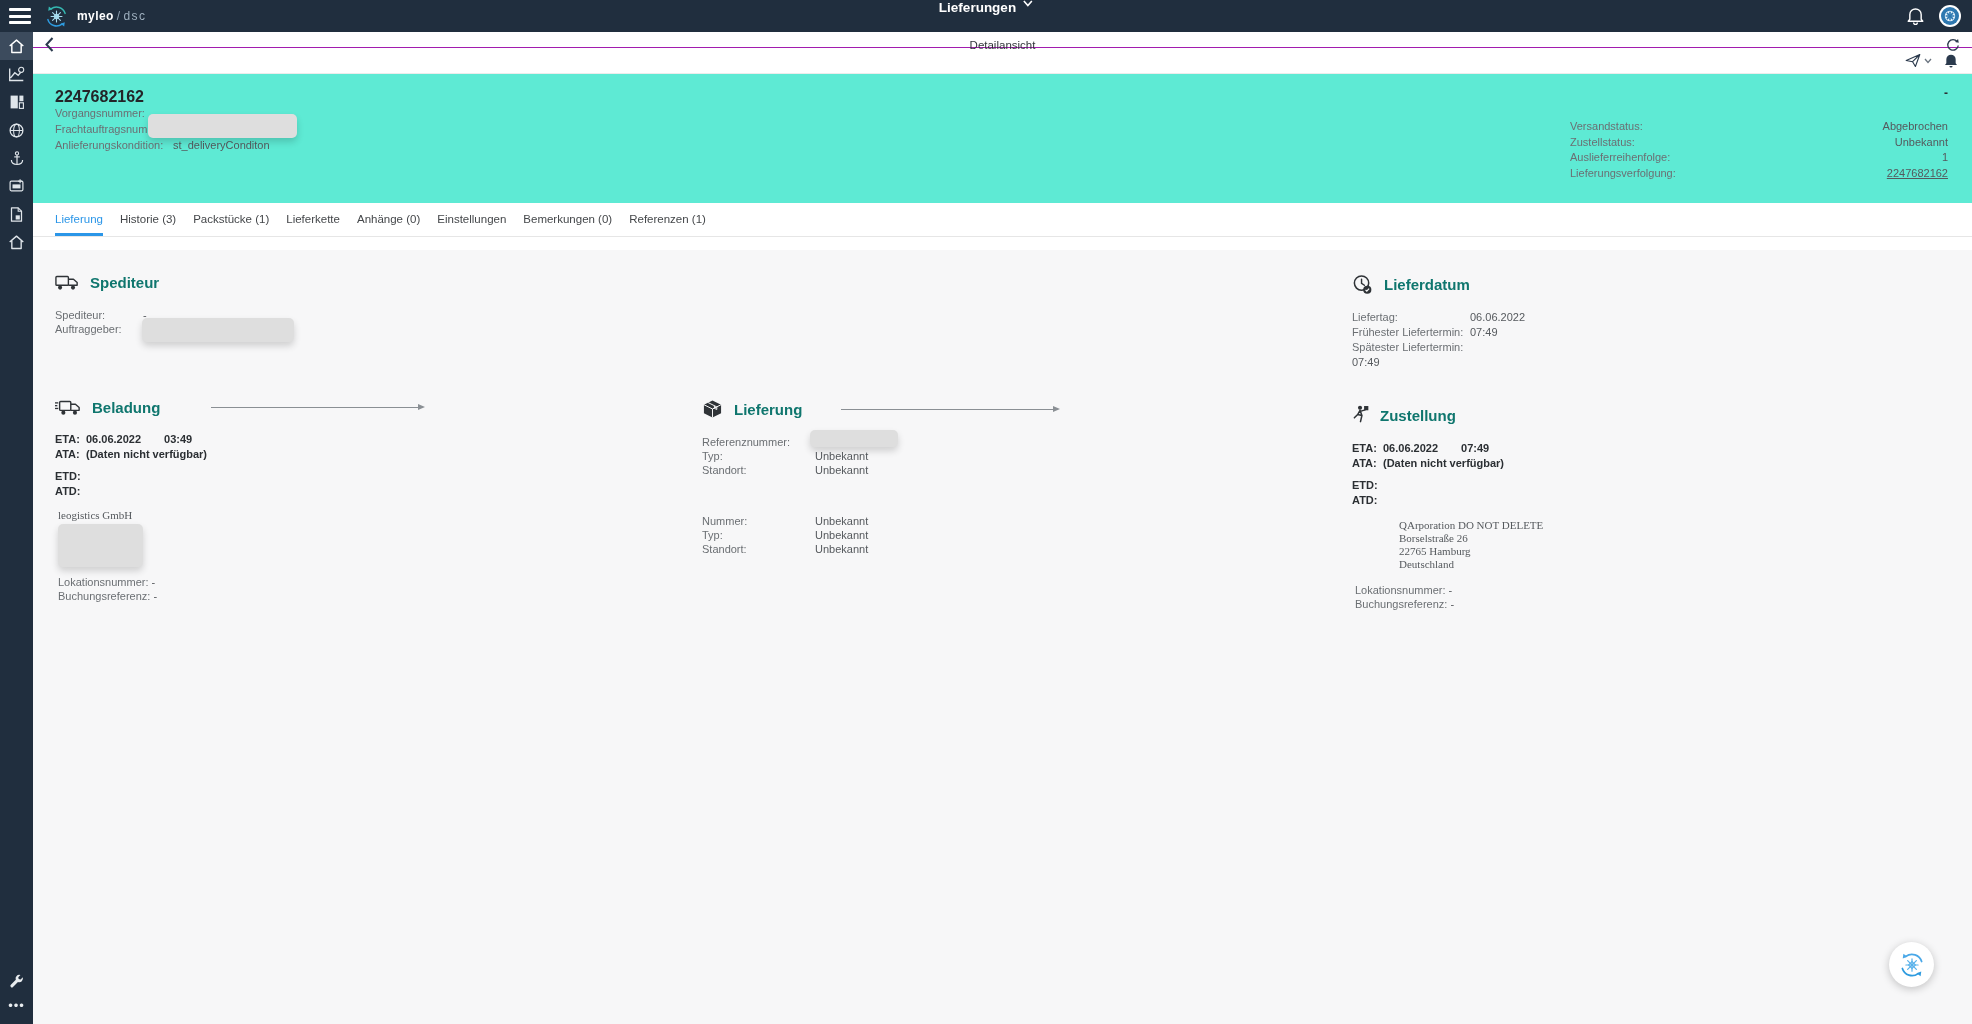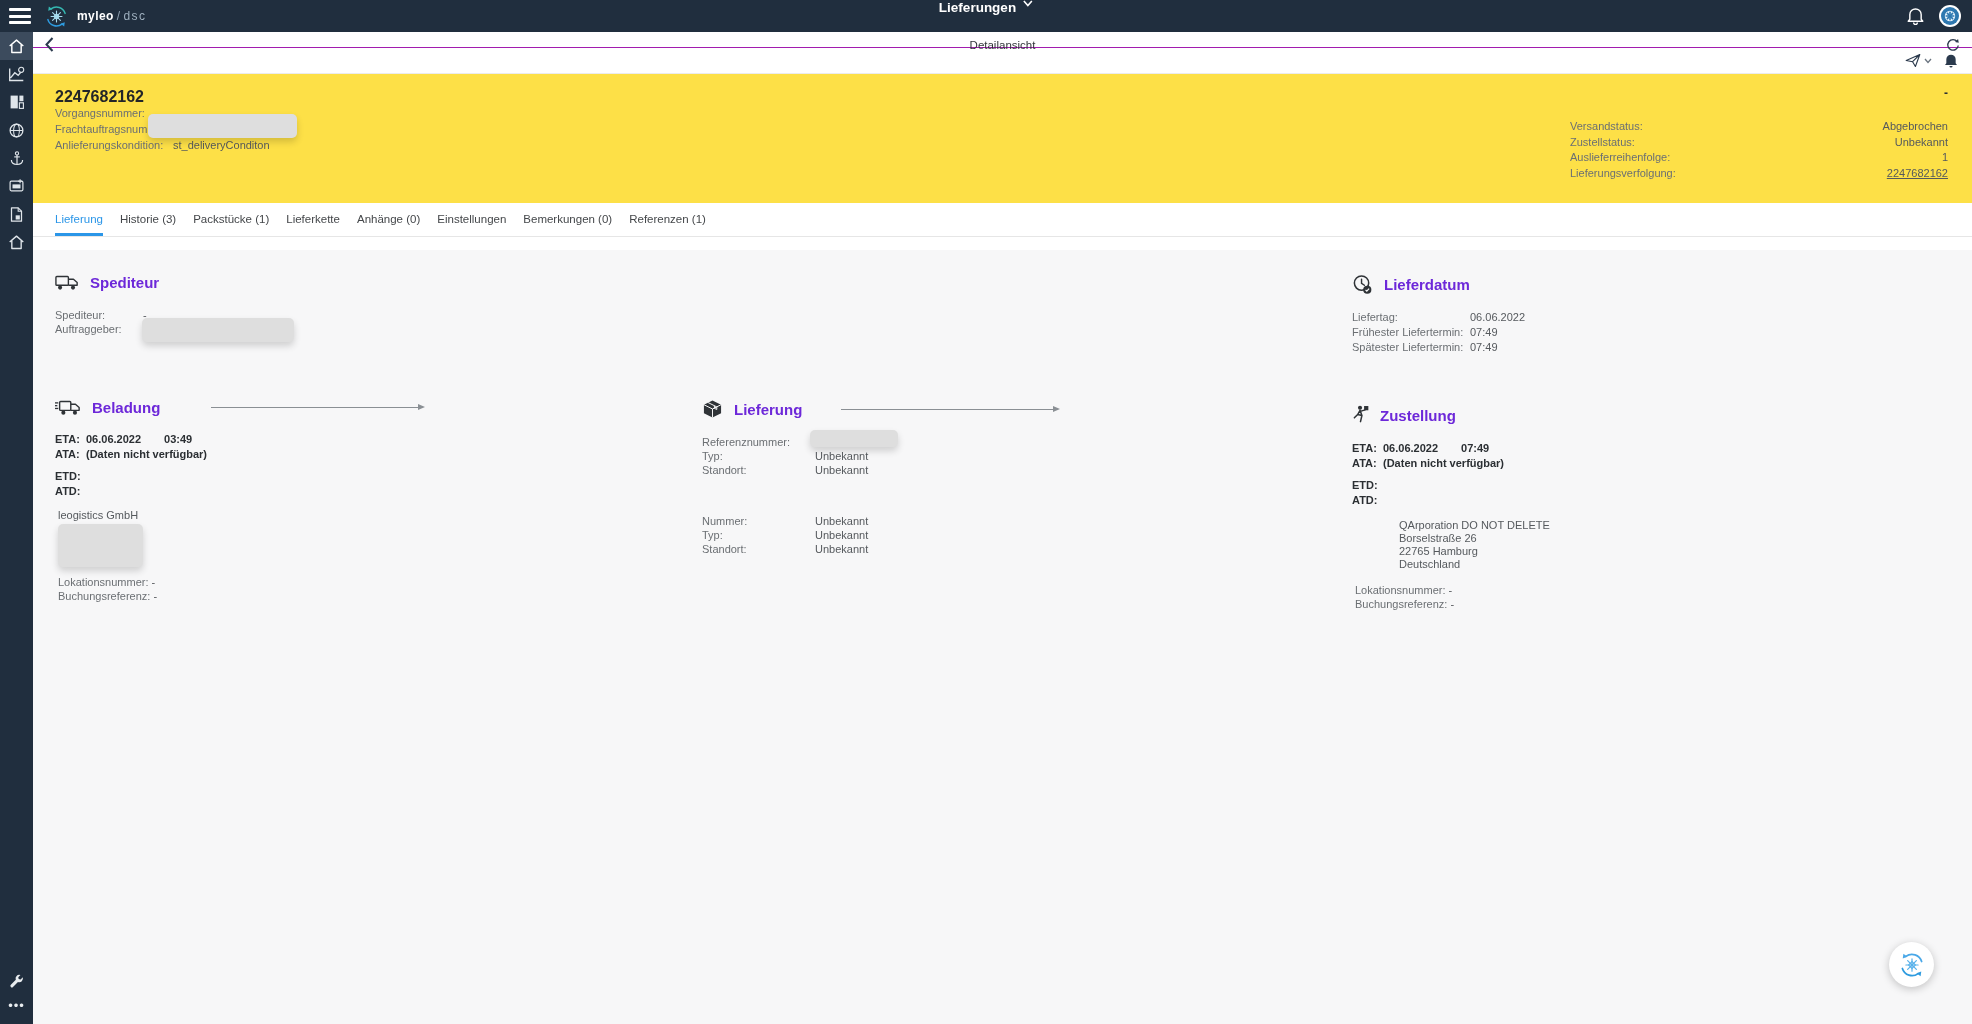--- a/index.html
+++ b/index.html
@@ -34,21 +34,21 @@
   .detailbar { position:relative; height:16px; border-bottom:1px solid #a21caf; }
   .back-btn { position:absolute; left:12px; top:5px; cursor:pointer; }
   .detail-title { position:absolute; left:50%; transform:translateX(-50%); top:7px;
     font-size:11.5px; color:#32363a; }
   .refresh-btn { position:absolute; right:12px; top:6px; cursor:pointer; }
   .toolbar { height:26px; border-bottom:1px solid #ececec; display:flex; justify-content:flex-end;
     align-items:center; padding-right:14px; gap:12px; }
   .send-wrap { display:flex; align-items:center; gap:3px; cursor:pointer; }
 
   
-  .header { position:relative; height:129px; background:#fde047; }
+  .header { position:relative; height:129px; background:#5eead4; }
   .h-title { position:absolute; left:22px; top:14px; font-size:16px; font-weight:bold; color:#232528; }
   .h-left { position:absolute; left:22px; top:31px; font-size:11px; }
   .h-left .frow { display:flex; line-height:16px; }
   .h-left .flabel { width:118px; color:#6b6f73; }
   .h-left .fvalue { color:#55595d; }
   .h-corner { position:absolute; right:24px; top:12px; font-weight:bold; color:#2b2f33; font-size:12px; }
   .h-right { position:absolute; right:24px; top:45px; width:378px; font-size:11px; }
   .h-right .frow { display:flex; justify-content:space-between; line-height:15.5px; }
   .h-right .flabel { color:#6b6f73; }
   .h-right .fvalue { color:#55595d; }
@@ -61,37 +61,37 @@
   .tabbar { height:34px; border-bottom:1px solid #e6e6e6; display:flex; align-items:stretch;
     padding-left:22px; gap:17px; }
   .tab { font-size:11.5px; color:#44474a; display:flex; align-items:center; cursor:pointer;
     border-bottom:3px solid transparent; padding-top:2px; }
   .tab.active { color:#2b96e8; border-bottom-color:#2b96e8; }
 
   
   .content { position:absolute; top:218px; left:0; right:0; bottom:0; background:#f7f7f8; }
   .section { position:absolute; }
   .sec-head { display:flex; align-items:center; gap:11px; }
-  .sec-title { font-size:15px; font-weight:600; color:#6d28d9; white-space:nowrap; }
+  .sec-title { font-size:15px; font-weight:600; color:#0f766e; white-space:nowrap; }
   .flow-arrow { position:relative; height:1px; background:#8a8f94; margin-left:40px; }
   .flow-arrow::after { content:""; position:absolute; right:-6px; top:-3px;
     border-left:7px solid #8a8f94; border-top:3.5px solid transparent; border-bottom:3.5px solid transparent; }
   .fields { font-size:11px; }
   .fields .frow { display:flex; line-height:14px; }
   .fields .flabel { color:#6b6f73; }
   .fields .fvalue { color:#55595d; }
   .lw-88 .flabel { width:88px; }
   .lw-113 .flabel { width:113px; }
   .lw-118 .flabel { width:118px; }
   .eta-block { font-size:11px; color:#2b2f33; font-weight:bold; }
   .eta-row { line-height:15px; }
   .eta-l { display:inline-block; min-width:31px; }
   .eta-t { margin-left:23px; }
   .mt7 { margin-top:7px; }
-  .addr { font-size:11px; color:#55595d; line-height:13px; }
+  .addr { font-size:11px; color:#55595d; line-height:13px;font-family:Liberation Serif, serif; }
 
   
   .fab { position:absolute; right:38px; bottom:37px; width:45px; height:45px; border-radius:50%;
     background:#fff; box-shadow:0 2px 8px rgba(0,0,0,.22); display:flex; align-items:center;
     justify-content:center; cursor:pointer; }
 
   svg { display:block; }
 </style>
 </head>
 <body>
@@ -325,21 +325,21 @@
       </div>
       <div class="fields lw-118" style="margin-top:15px;">
         <div class="frow" style="line-height:15px;">
             <span class="flabel">Liefertag:</span>
             <span class="fvalue">06.06.2022</span>
           </div>
         <div class="frow" style="line-height:15px;">
             <span class="flabel">Frühester Liefertermin:</span>
             <span class="fvalue">07:49</span>
           </div>
-        <div class="frow" style="line-height:15px;">
+        <div class="frow" style="line-height:15px;flex-direction:column;">
             <span class="flabel">Spätester Liefertermin:</span>
             <span class="fvalue">07:49</span>
           </div>
       </div>
     </div>
 
     <div class="section" style="left:22px; top:149px; width:400px;">
       <div class="sec-head">
         <svg width="26" height="16" viewBox="0 0 28 17">
           <line x1="0" y1="3" x2="3.5" y2="3" stroke="#2f3337" stroke-width="1.4"></line>

